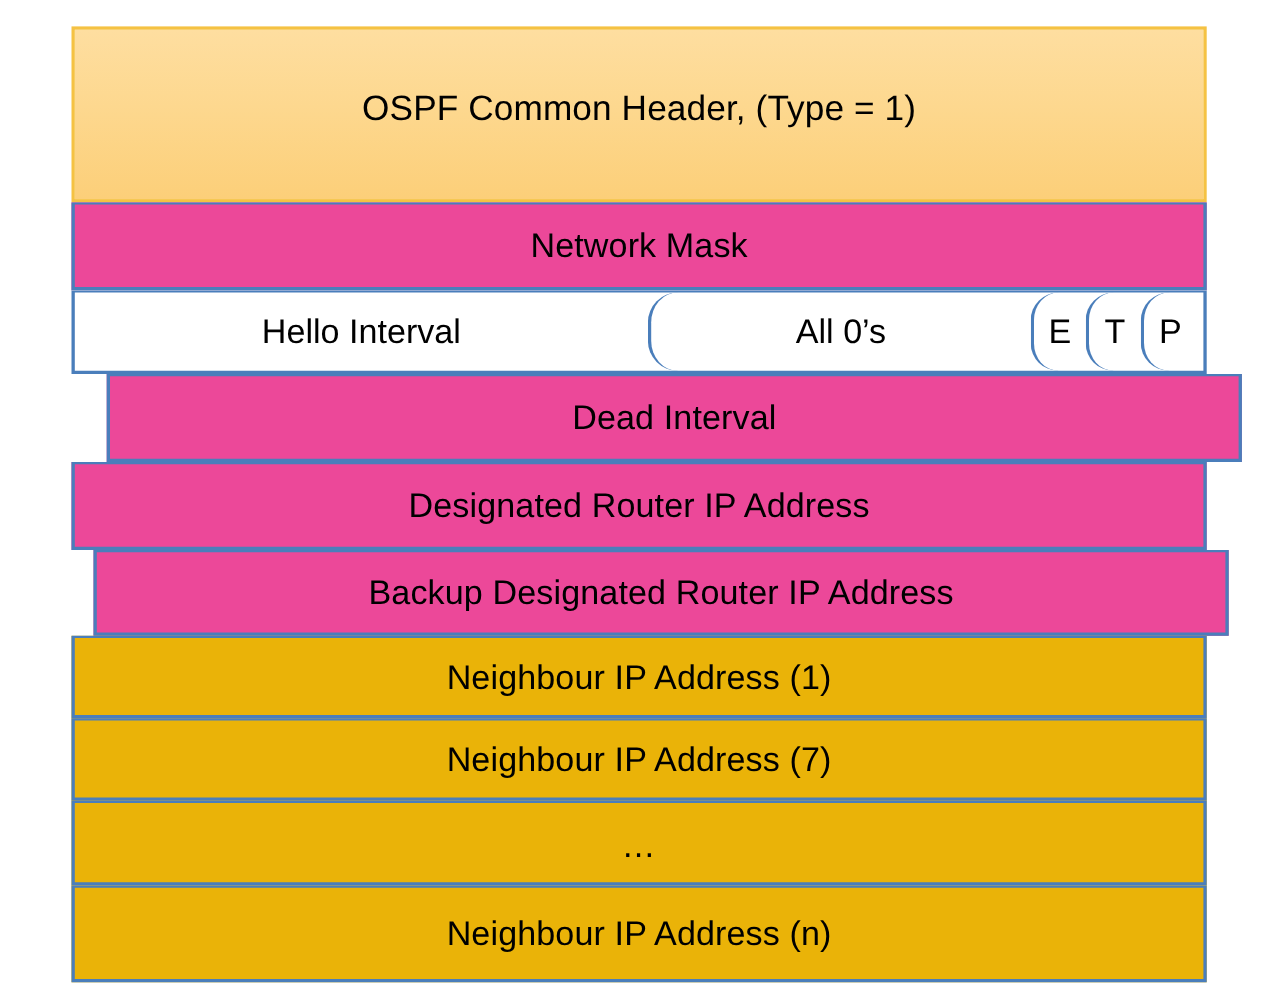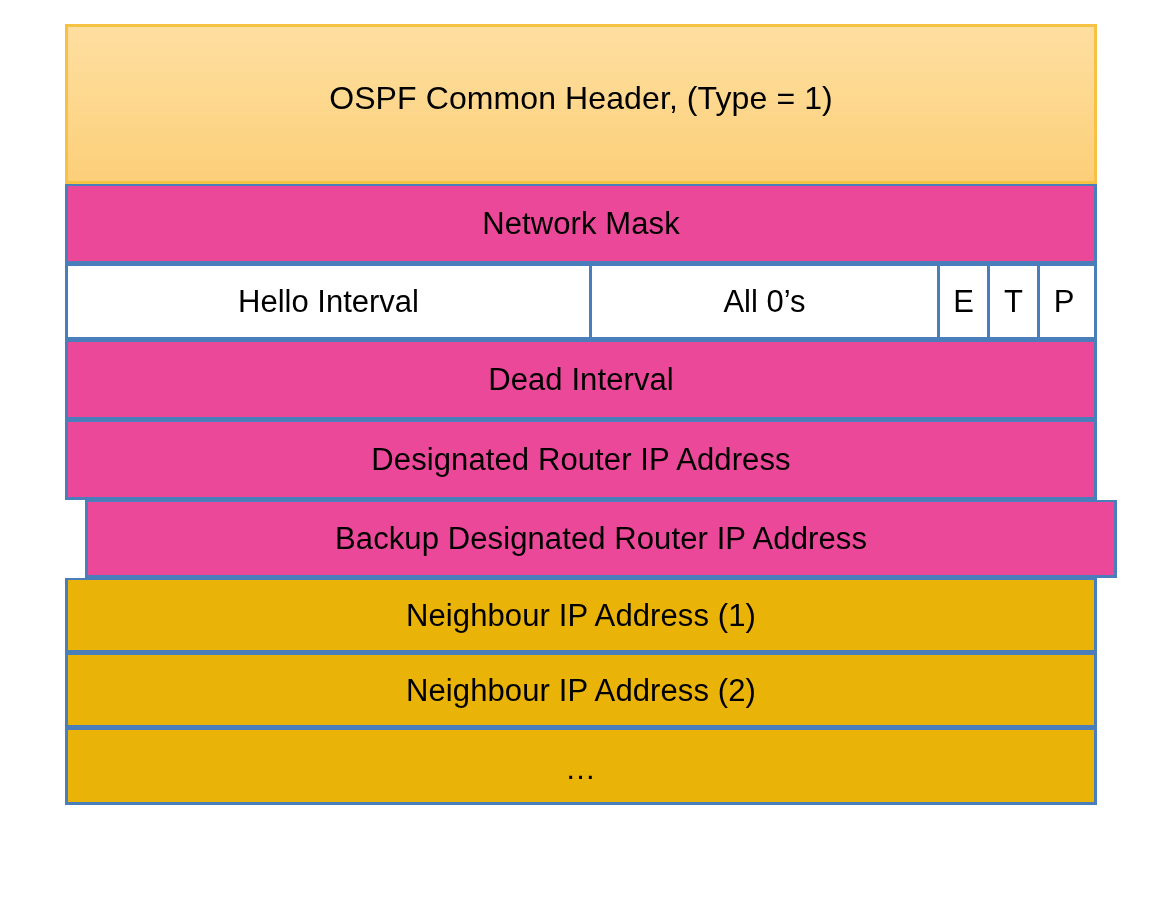--- a/index.html
+++ b/index.html
@@ -45,21 +45,21 @@
   }
   .row-header .cell-text { font-size: 32px; }
 
   
   .row-plain {
     border: 3px solid #4A7EBB;
     border-top-width: 2px;
     background: #ec4899;
   }
   .h-net   { height: 80px; }
-  .h-dead  { height: 80px; }
+  .h-dead  { height: 80px; margin-left: 32px; }
   .h-dr    { height: 80px; text-align: right; }
   .h-bdr   { height: 78px; margin-left: 20px; }
 
   
   .row-split {
     display: flex;
     align-items: stretch;
     justify-content: flex-start;
     padding: 0;
     box-sizing: border-box;
@@ -69,20 +69,21 @@
     background: #ffffff;
   }
   .row-split .seg {
     box-sizing: border-box;
     display: flex;
     align-items: center;
     justify-content: center;
     font-size: 31px;
     color: #000;
     line-height: 1;
+    border-radius: 27px;
   }
   .seg-hello { width: 521px; }
   .seg-zeros { width: 348px; border-left: 3px solid #4A7EBB; }
   .seg-flag  { width: 50px;  border-left: 3px solid #4A7EBB; }
   .seg-flag-last { width: 51px; border-left: 3px solid #4A7EBB; }
 
   
   .row-grey {
     border: 3px solid #4A7EBB;
     border-top-width: 2px;
@@ -142,21 +143,24 @@
 
   <div class="pkt-row row-plain h-bdr">
     <span class="cell-text">Backup Designated Router IP Address</span>
   </div>
 
   <div class="pkt-row row-grey">
     <span class="cell-text">Neighbour IP Address (1)</span>
   </div>
 
   <div class="pkt-row row-grey">
-    <span class="cell-text">Neighbour IP Address (2)</span>
+    <span class="cell-text">Neighbour IP Address (7)</span>
   </div>
 
   <div class="pkt-row row-grey h-n3">
     <span class="cell-text ellipsis-cell">…</span>
   </div>
 
+  <div class="pkt-row row-grey h-n4">
+    <span class="cell-text">Neighbour IP Address (n)</span>
+  </div>
 
 </div>
 
 </body></html>

